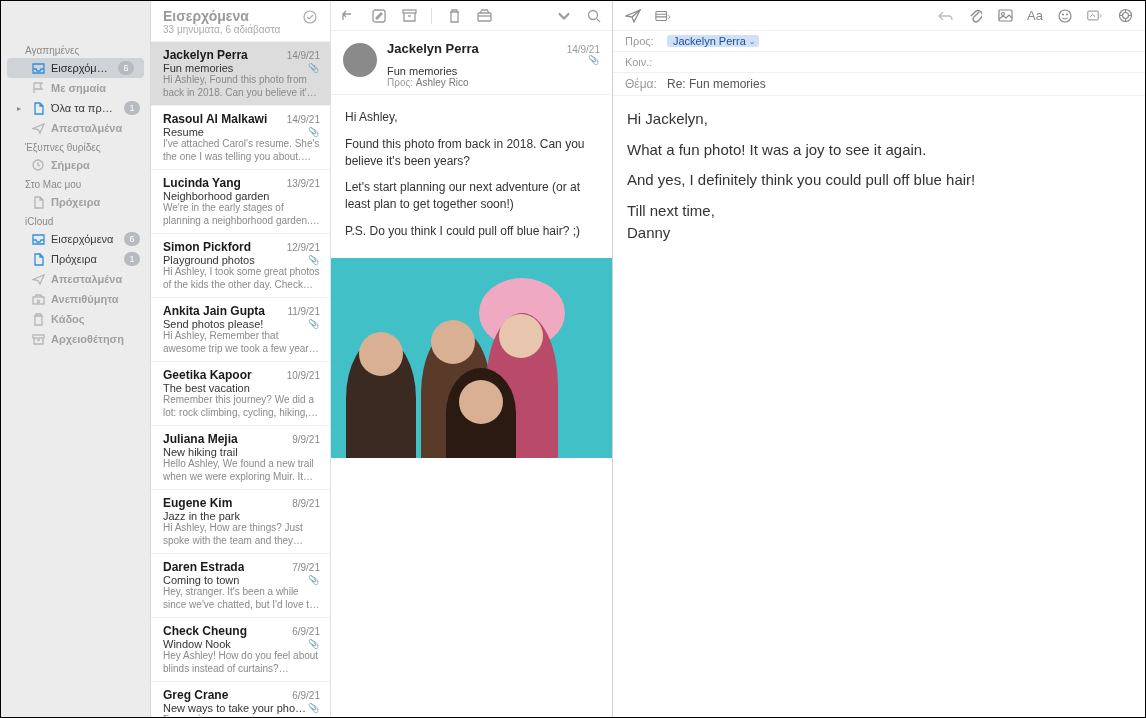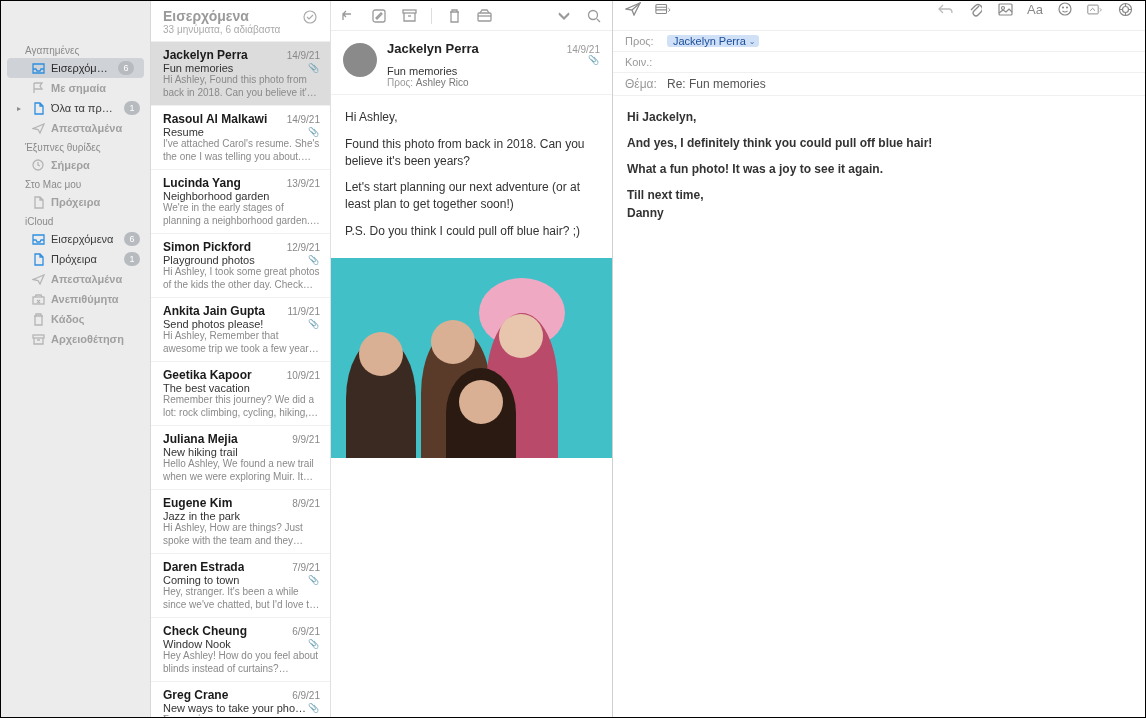--- a/index.html
+++ b/index.html
@@ -59,30 +59,30 @@
 .p3hair { position:absolute; left:148px; bottom:110px; width:86px; height:70px; border-radius:50%; background:#f0a9c3;}
 .p4 { left:115px; bottom:0; width:70px; height:90px; background:#2a1a12; }
 .pface { position:absolute; border-radius:50%; background:#d9b093; }
 .f1 { left:28px; bottom:82px; width:44px; height:44px; }
 .f2 { left:100px; bottom:94px; width:44px; height:44px; }
 .f3 { left:168px; bottom:100px; width:44px; height:44px; background:#e8c6ad;}
 .f4 { left:128px; bottom:34px; width:44px; height:44px; }
 
 
 .compose { flex: 1; display: flex; flex-direction: column; }
-.compose-toolbar { height: 30px; display: flex; align-items: flex-start; padding: 0 12px; gap: 14px; color: #8a8a8a; border-bottom: 1px solid #eee; }
+.compose-toolbar { height: 30px; display: flex; align-items: center; padding: 0 12px; gap: 14px; color: #8a8a8a; border-bottom: 1px solid #eee; }
 .compose-toolbar .spacer { flex: 1; }
 .compose-toolbar .tb-icon { width:16px; height:16px; display:flex; align-items:center; justify-content:center; }
 .c-field { display: flex; align-items: center; padding: 4px 12px; border-bottom: 1px solid #f0f0f0; font-size: 11px; }
 .c-field .flabel { width: 42px; color: #999; }
 .c-field .fval { flex: 1; }
 .addr-pill { display:inline-flex; align-items:center; background:#cfe0f7; color:#1c4d9a; border-radius:3px; padding:0 4px 0 6px; font-size:11px; gap:3px;}
 .addr-pill .chev { font-size:8px; color:#4a72b5; }
 .subject-row { font-size: 12px; color: #555; }
-.c-body { padding: 12px 14px; font-size: 12px; color: #333; line-height: 1.5; font-weight: bold; }
+.c-body { padding: 12px 14px; font-size: 15px; color: #333; line-height: 1.5; }
 .c-body p { margin-bottom: 8px; }
 
 svg { display:block; }
 .divider { width:1px; height:16px; background:#ddd; }
 </style>
 </head>
 <body>
 
 <div class="sidebar" id="sidebar">
     <div class="sb-group-title">Αγαπημένες</div>
@@ -498,18 +498,18 @@
   <div class="c-field">
     <span class="flabel">Κοιν.:</span>
     <span class="fval"></span>
   </div>
   <div class="c-field subject-row">
     <span class="flabel">Θέμα:</span>
     <span class="fval">Re: Fun memories</span>
   </div>
   <div class="c-body" id="composebody">
       <p>Hi Jackelyn,</p>
+      <p>What a fun photo! It was a joy to see it again.</p>
       <p>And yes, I definitely think you could pull off blue hair!</p>
-      <p>What a fun photo! It was a joy to see it again.</p>
       <p style="margin-bottom: 0px;">Till next time,</p>
       <p style="margin-bottom: 12px;">Danny</p>
     </div>
 </div>
 
 </body></html>

